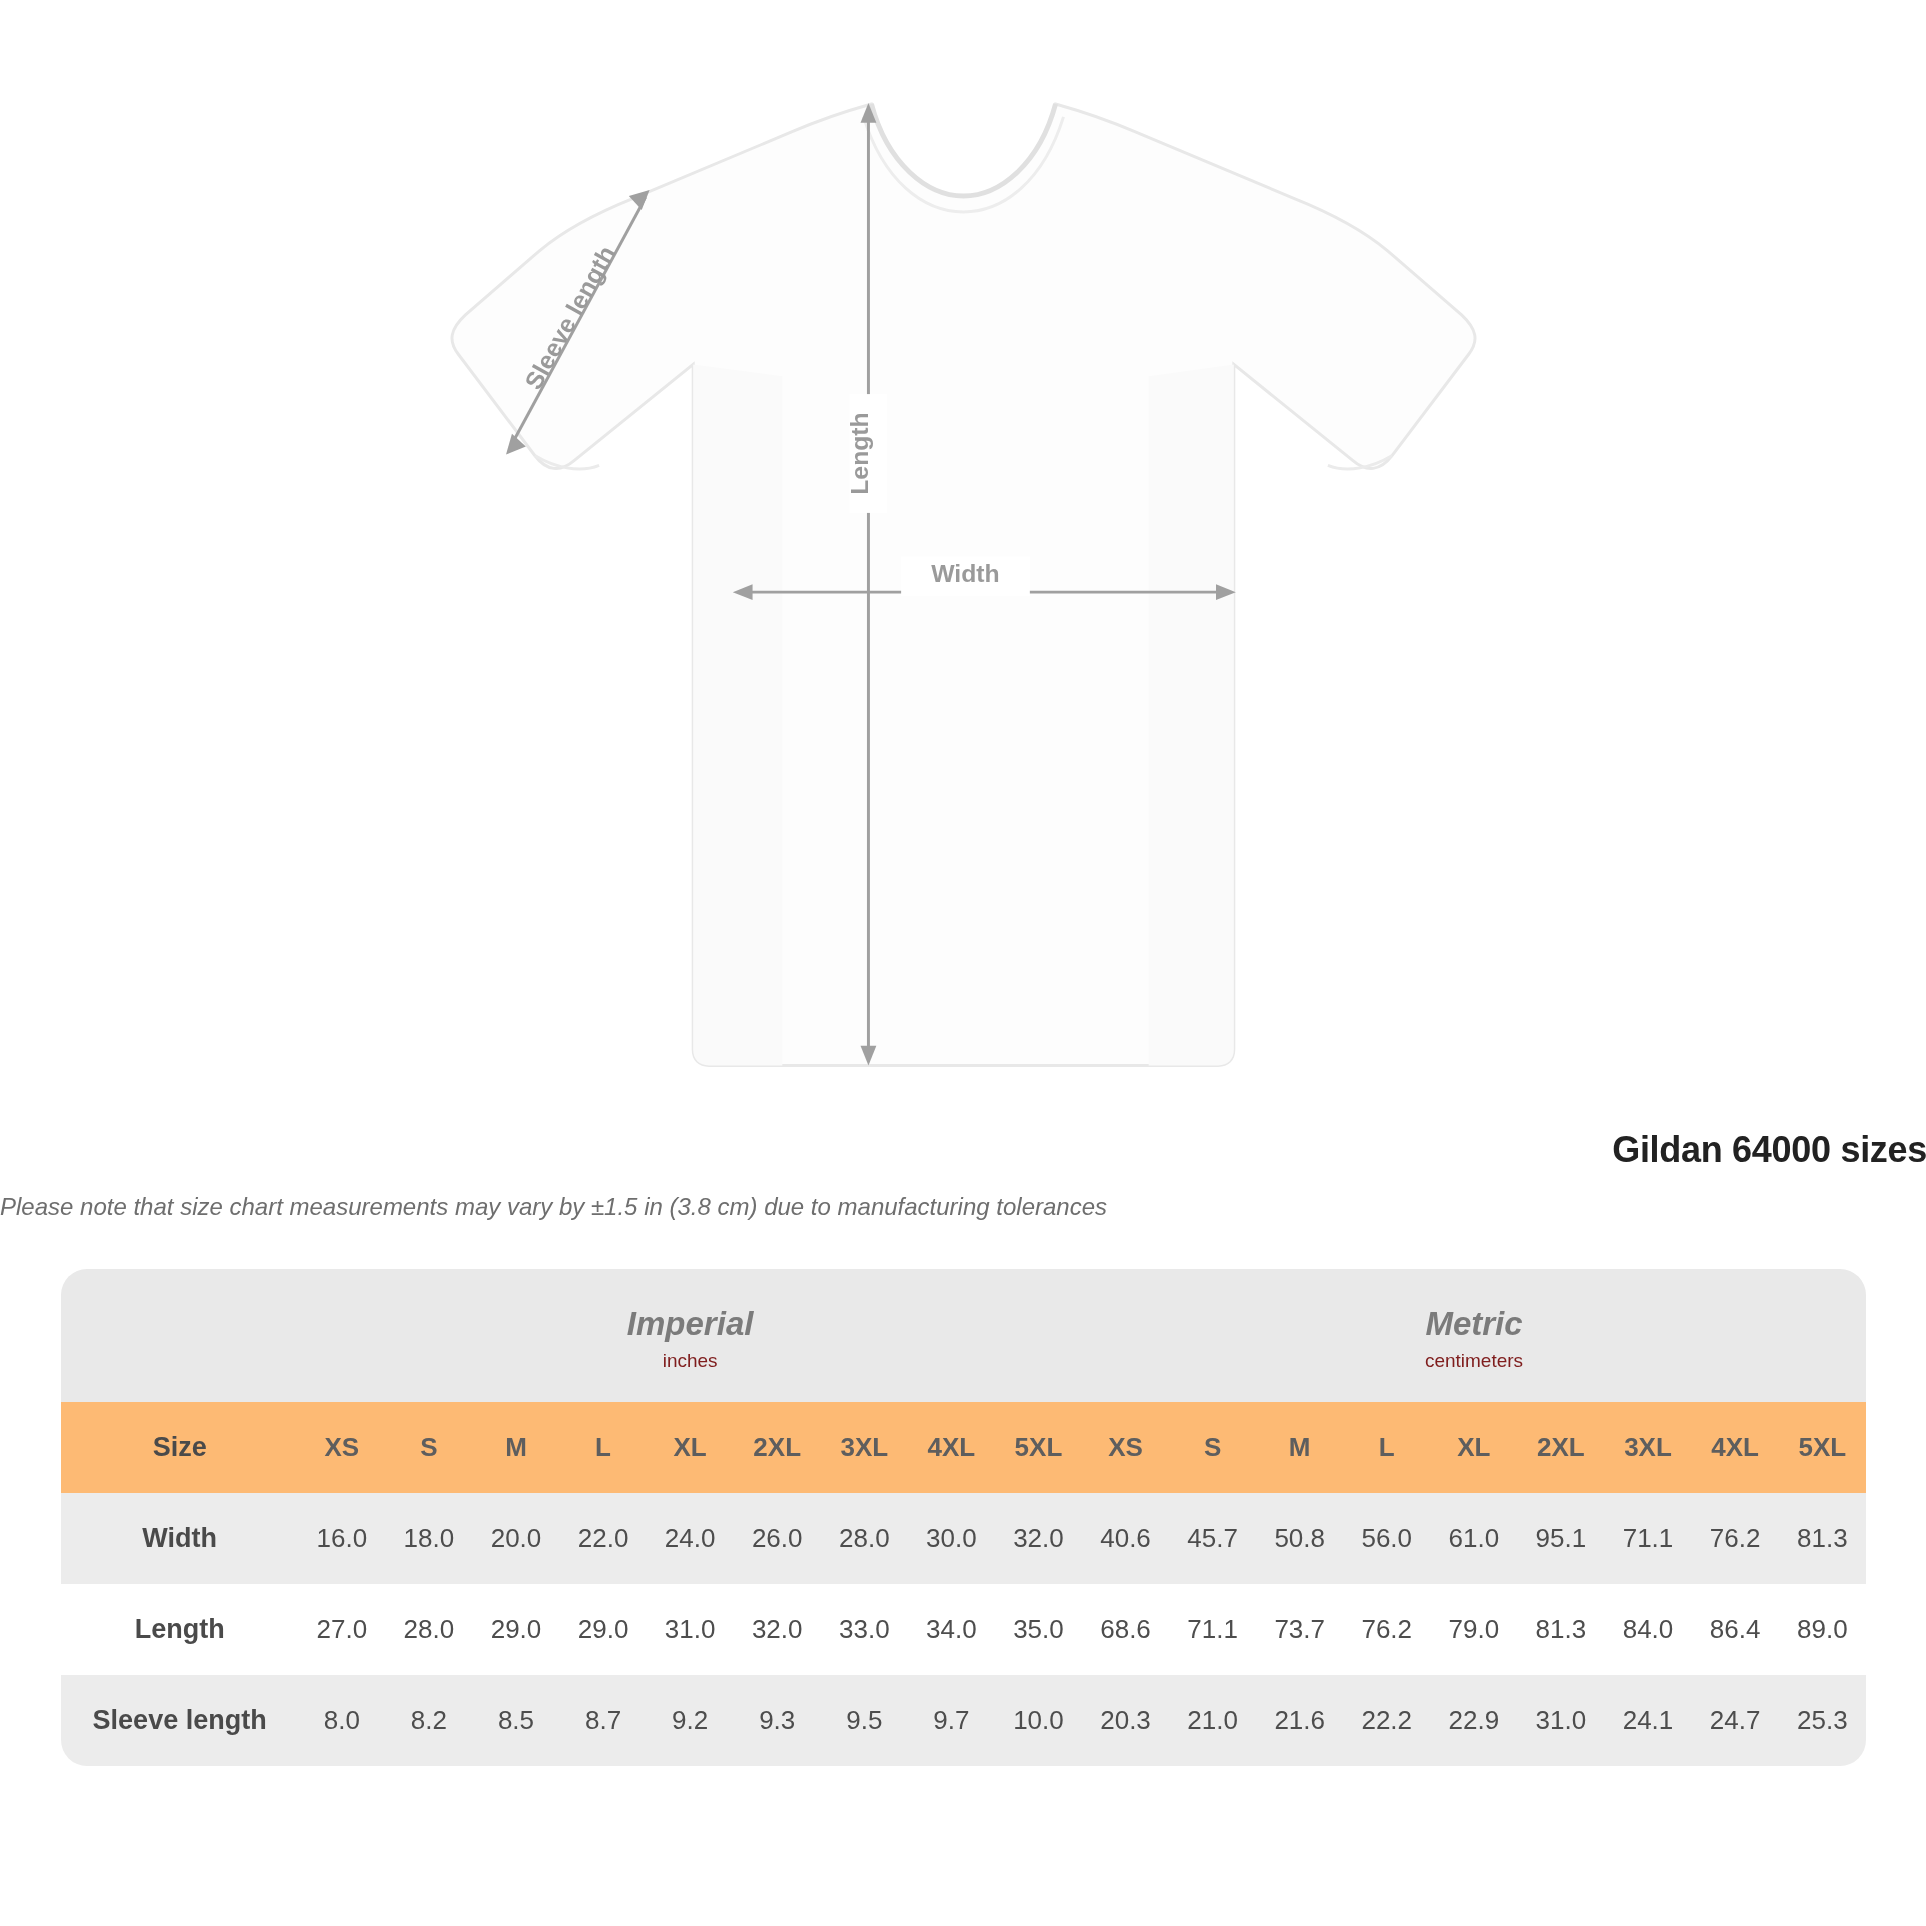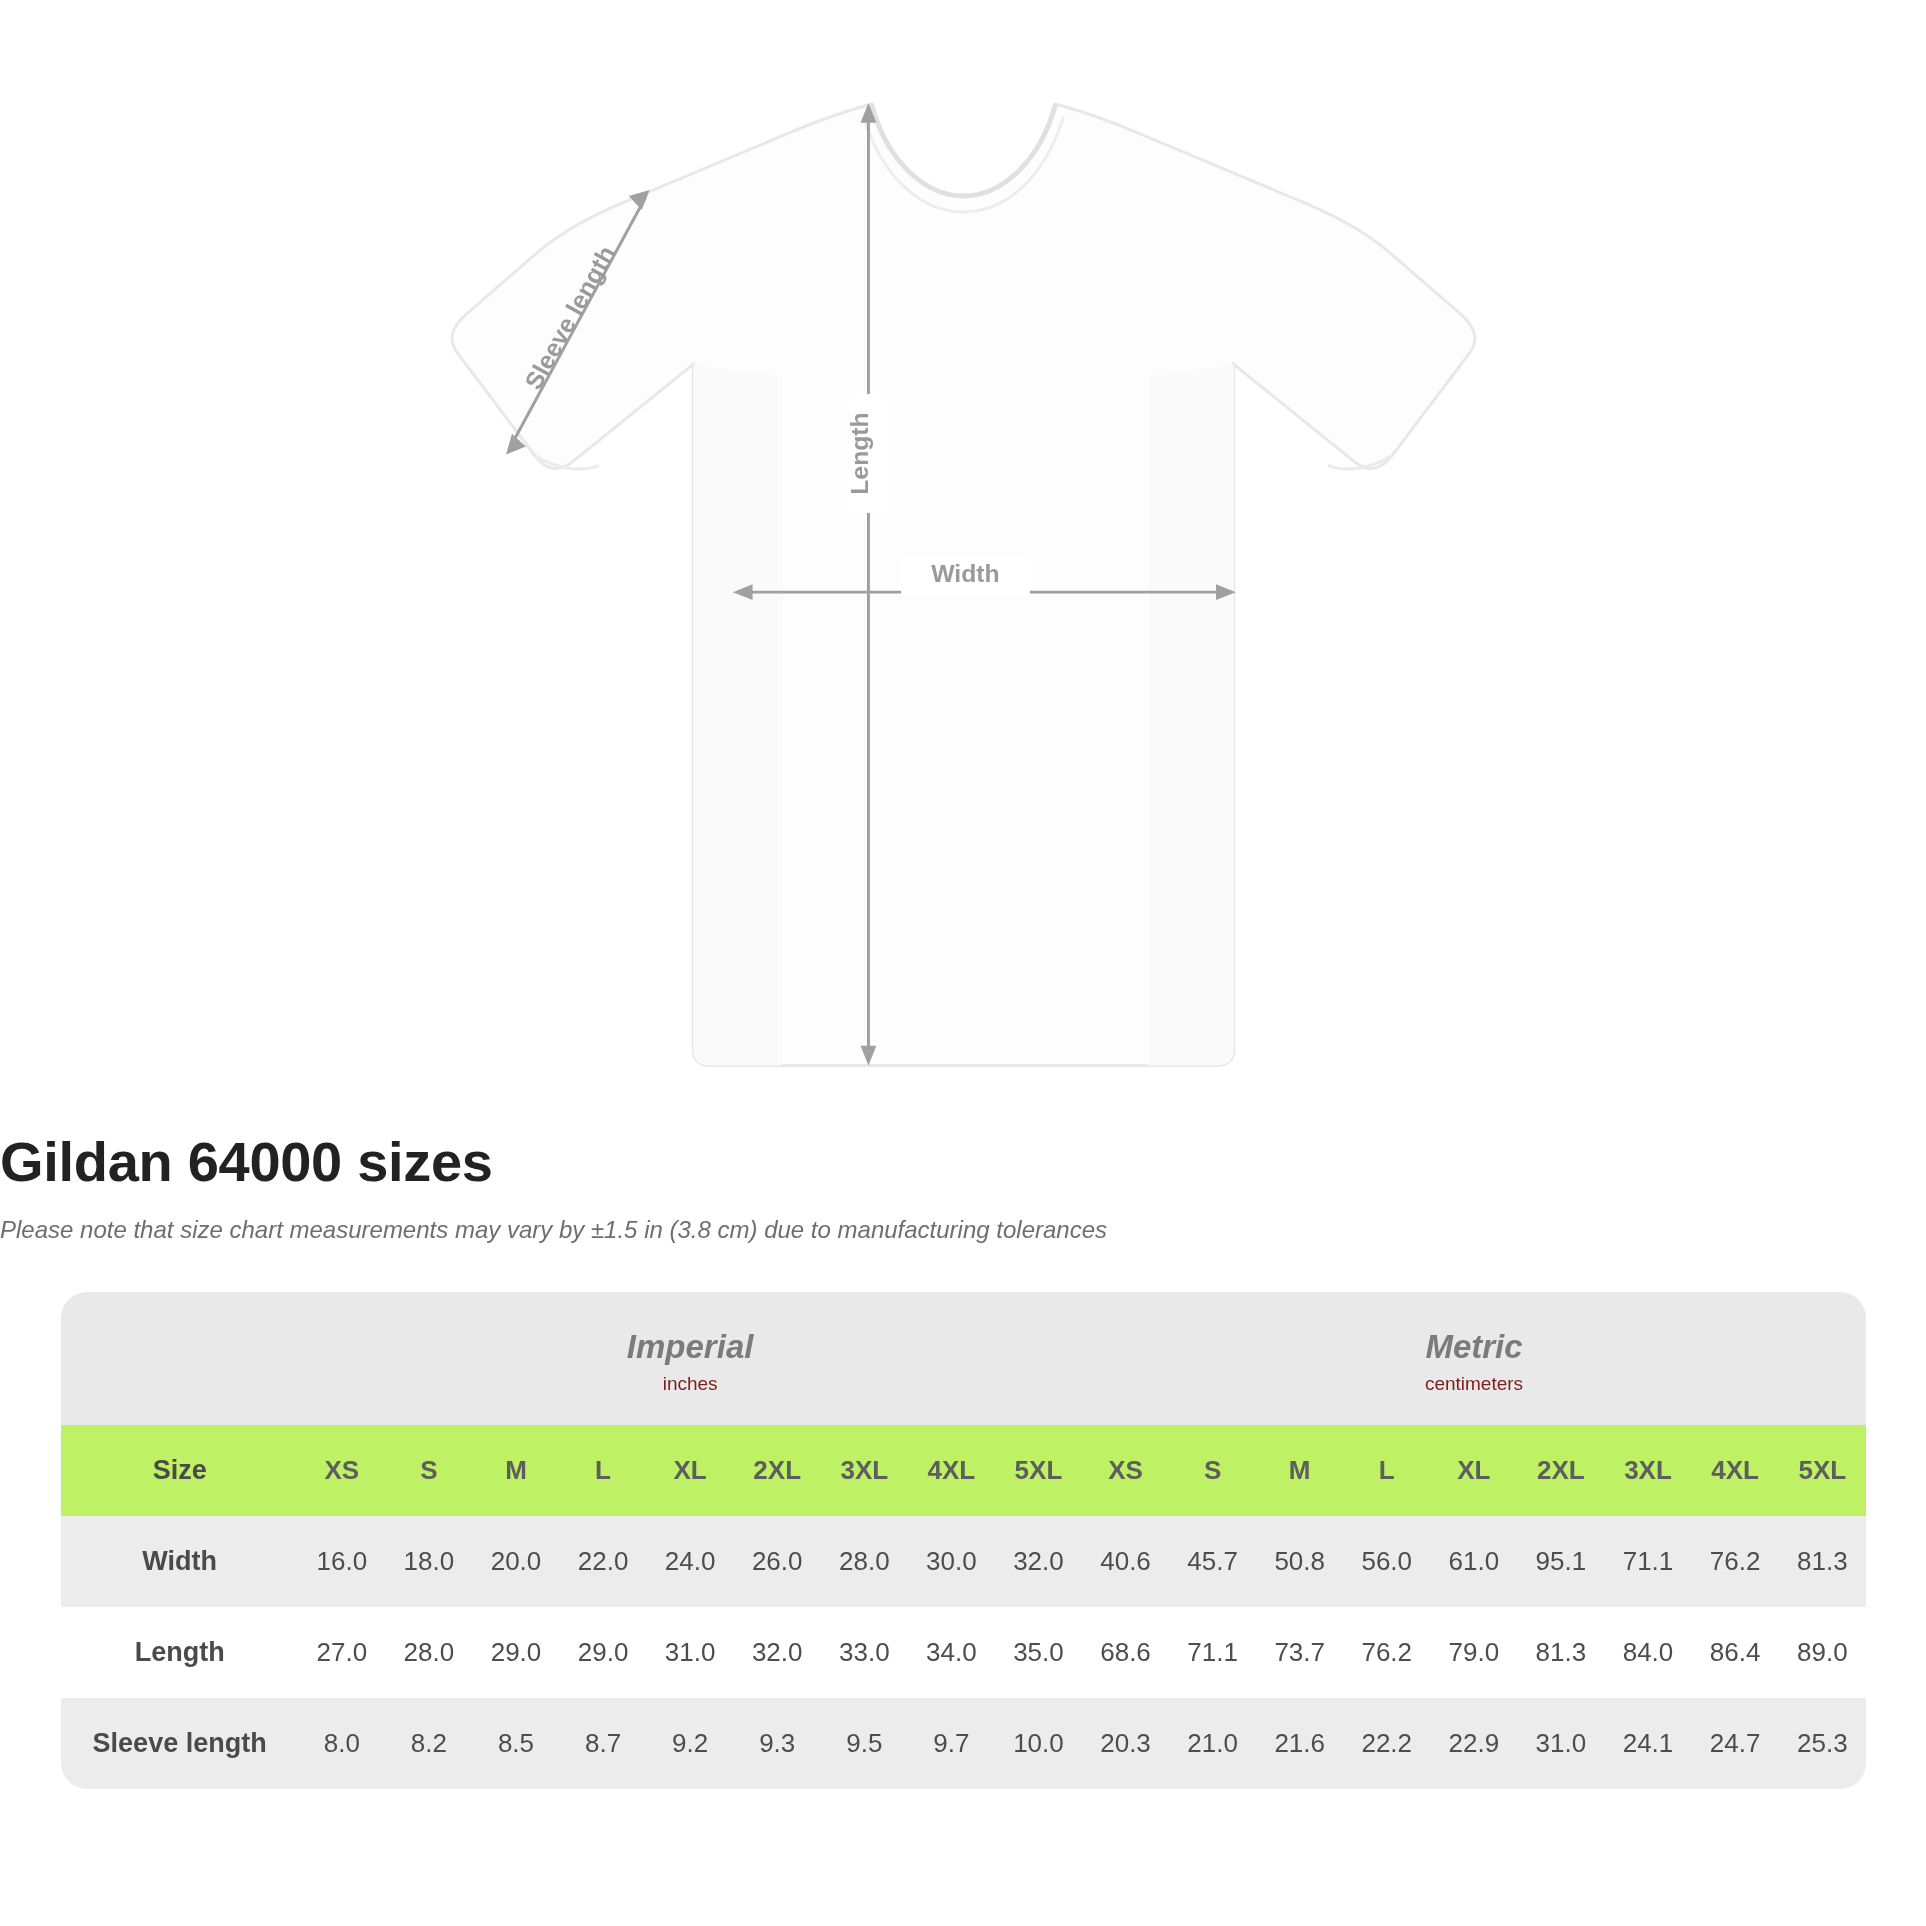--- a/index.html
+++ b/index.html
@@ -34,22 +34,22 @@
   }
   .dim-label {
     fill: #9a9a9a;
     font-family: "Liberation Sans", sans-serif;
     font-weight: bold;
     font-size: 25px;
   }
 
   
   .chart-title {
-    text-align: left;
-    font-size: 56px;
+    text-align: right;
+    font-size: 36px;
     font-weight: bold;
     color: #222222;
     margin-top: 20px;
     letter-spacing: -0.3px;
   }
   .chart-note {
     text-align: left;
     font-size: 24px;
     font-style: italic;
     color: #6e6e6e;
@@ -86,21 +86,21 @@
     color: #7b7b7b;
     line-height: 1.25;
     text-align: center;
   }
   .unit-sub {
     font-size: 19px;
     color: #7f1d1d;
     margin-top: 6px;
   }
   .head-row td {
-    background: #bef264;
+    background: #fdba74;
     padding: 30px 0;
     font-size: 26px;
     font-weight: bold;
     color: #5e5e5e;
   }
   .head-row td.row-head {
     font-size: 27px;
   }
   .body-row td {
     padding: 30px 0;

